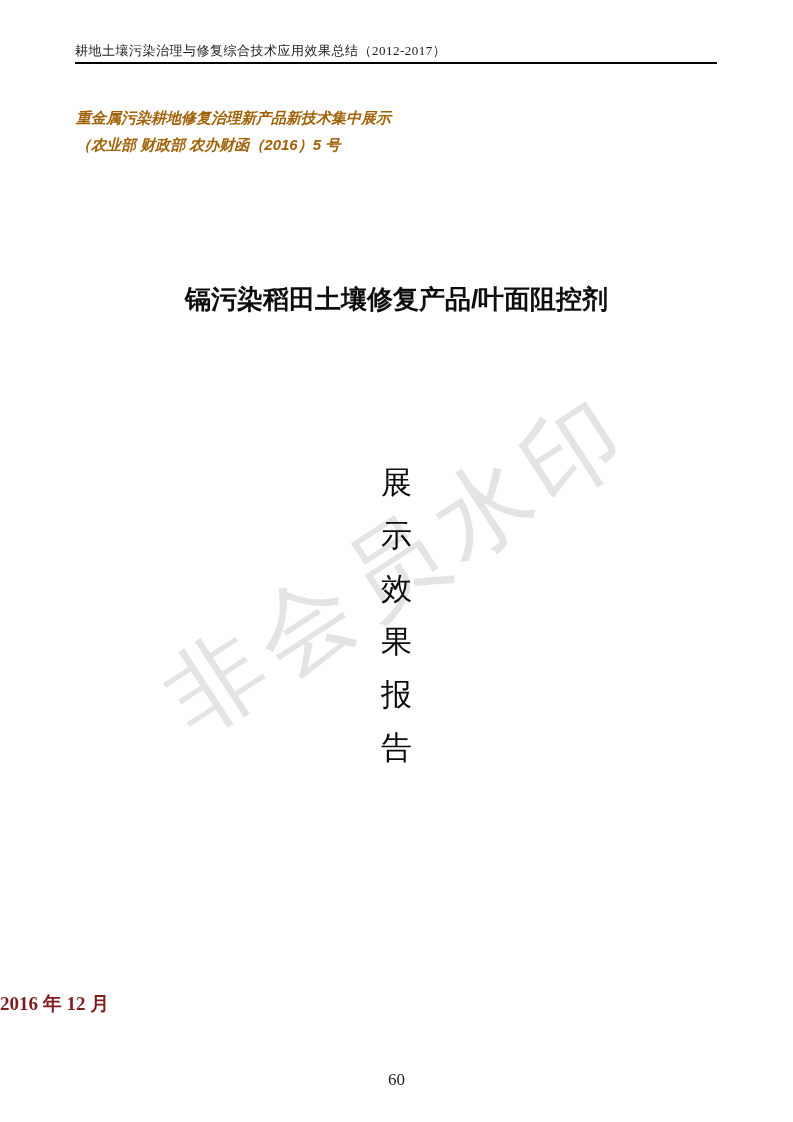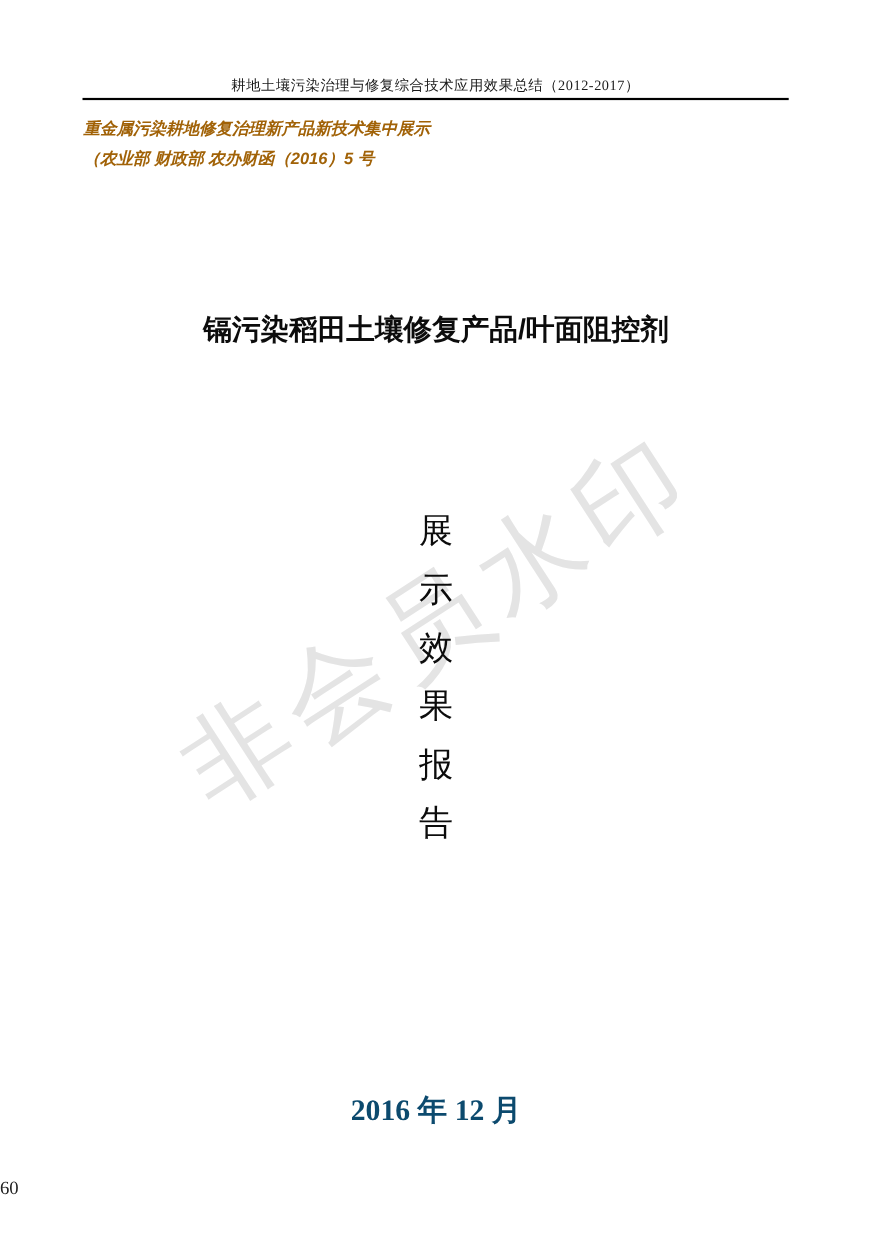--- a/index.html
+++ b/index.html
@@ -33,25 +33,23 @@
     user-select: none;
     font-family: "Liberation Sans", sans-serif;
   }
 
   
   .header {
     position: absolute;
     left: 75px;
     top: 42px;
     width: 642px;
-    text-align: center;
     border-bottom: 2px solid #000000;
     padding-bottom: 2px;
     z-index: 1;
-    margin-top: 27px;
   }
   .header-text {
     font-family: "Liberation Serif", serif;
     font-size: 13px;
     color: #1a1a1a;
     letter-spacing: 0.5px;
   }
 
   
   .subtitle {
@@ -114,34 +112,34 @@
     z-index: 1;
     font-family: "Liberation Sans", sans-serif;
   }
 
   
   .date {
     position: absolute;
     left: 0;
     top: 991px;
     width: 100%;
-    text-align: center;
     font-family: "Liberation Serif", serif;
-    font-size: 27px;
+    font-size: 19px;
     font-weight: bold;
-    color: #0c4a6e;
+    color: #7f1d1d;
     z-index: 1;
   }
 
   
   .page-number {
     position: absolute;
     left: 0;
     top: 1070px;
     width: 100%;
+    text-align: center;
     font-family: "Liberation Serif", serif;
     font-size: 17px;
     color: #222222;
     z-index: 1;
   }
 </style>
 </head>
 <body>
 
 <div class="page">

